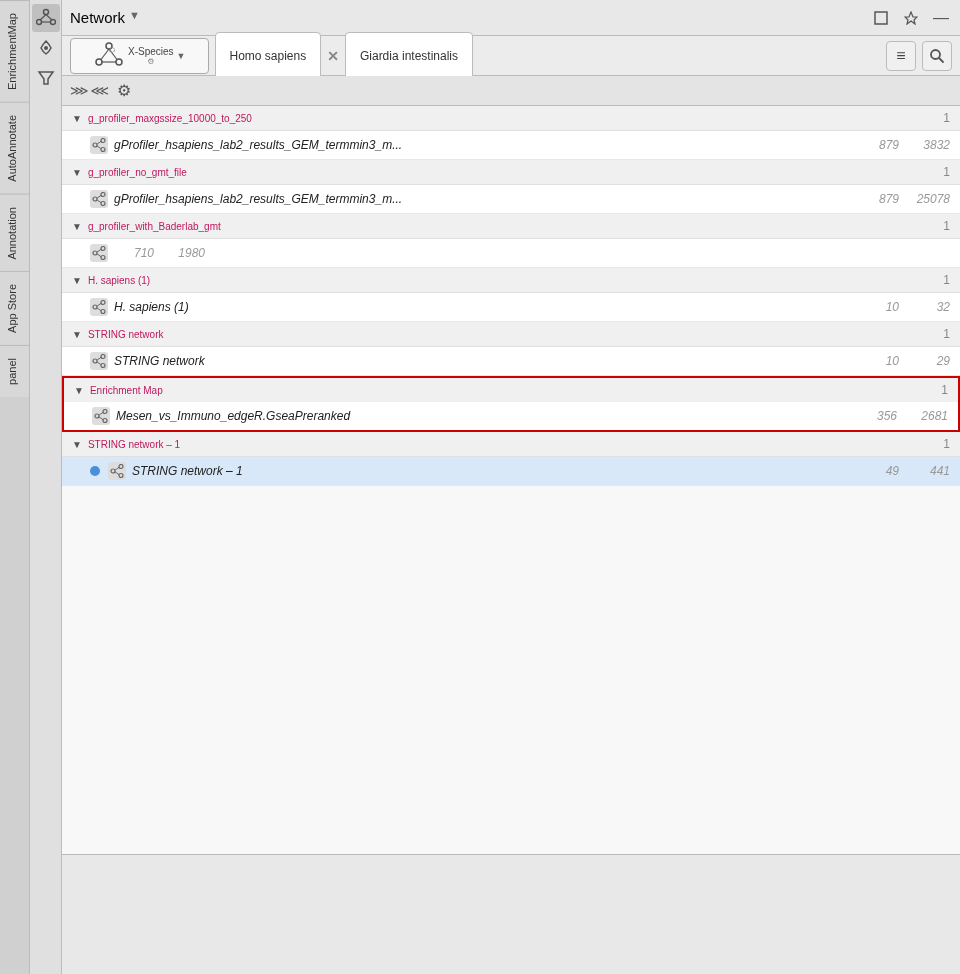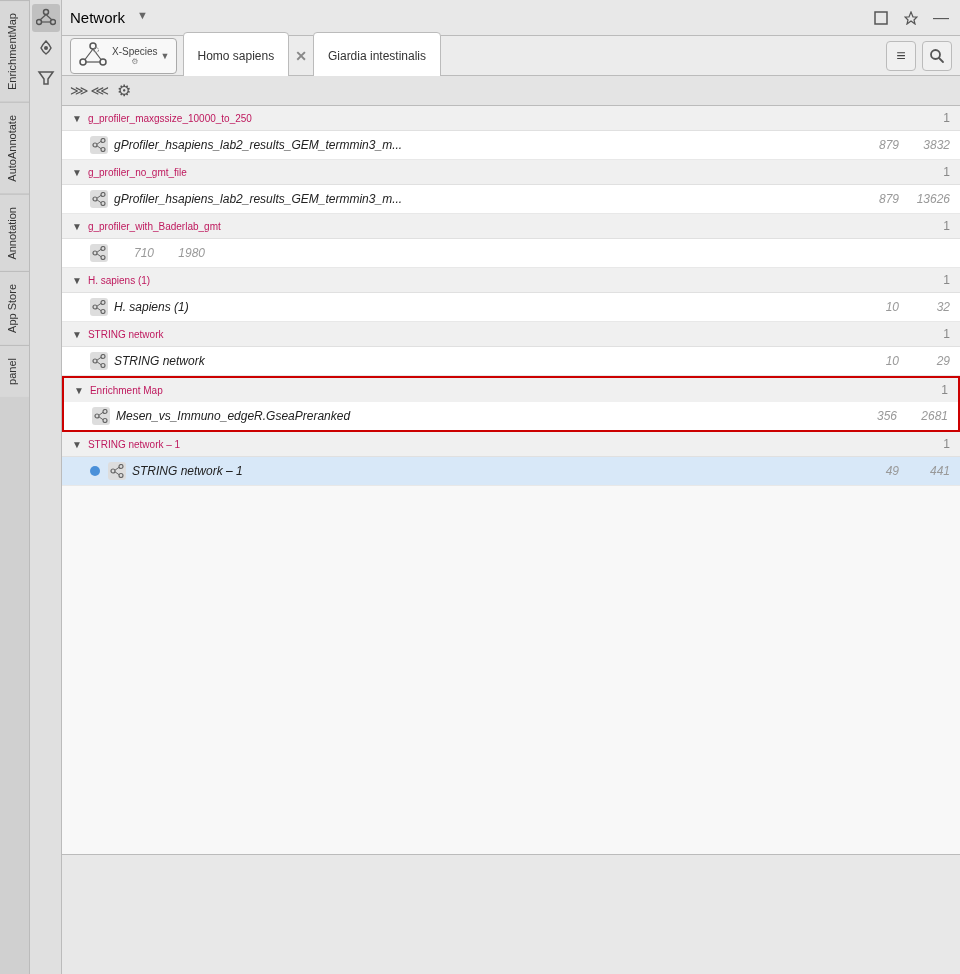--- a/index.html
+++ b/index.html
@@ -77,21 +77,21 @@
       border-bottom: 1px solid #bbb;
       display: flex;
       align-items: center;
       justify-content: space-between;
       padding: 4px 8px;
       height: 36px;
     }
     .title-dropdown {
       display: flex;
       align-items: flex-start;
-      gap: 12px;
+      gap: 4px;
       cursor: pointer;
     }
     .title-bar-right {
       display: flex;
       align-items: center;
       gap: 8px;
     }
     .title-icon-btn {
       width: 22px;
       height: 22px;
@@ -112,21 +112,21 @@
       padding: 4px 8px;
       gap: 6px;
       height: 40px;
     }
     .xspecies-btn {
       display: flex;
       align-items: center;
       gap: 3px;
       border: 1px solid #aaa;
       border-radius: 4px;
-      padding: 3px 6px;
+      padding: 3px 22px;
       background: #f8f8f8;
       cursor: pointer;
       font-size: 11px;
     }
     .species-tab {
       border: 1px solid #bbb;
       border-radius: 4px;
       padding: 16px 14px;
       background: #fff;
       cursor: pointer;
@@ -445,21 +445,21 @@
           <svg width="14" height="14" viewBox="0 0 14 14">
             <circle cx="11" cy="2.5" r="2" fill="none" stroke="#666" stroke-width="1.2"></circle>
             <circle cx="3" cy="7" r="2" fill="none" stroke="#666" stroke-width="1.2"></circle>
             <circle cx="11" cy="11.5" r="2" fill="none" stroke="#666" stroke-width="1.2"></circle>
             <line x1="5" y1="6.2" x2="9" y2="3.3" stroke="#666" stroke-width="1"></line>
             <line x1="5" y1="7.8" x2="9" y2="10.7" stroke="#666" stroke-width="1"></line>
           </svg>
         </div>
         <span class="net-name">gProfiler_hsapiens_lab2_results_GEM_termmin3_m...</span>
         <span class="net-count1">879</span>
-        <span class="net-count2">13626</span>
+        <span class="net-count2">25078</span>
       </div>
     </div>
 
     <div>
       <div class="group-row">
         <span class="group-triangle">▼</span>
         <span class="group-name">g_profiler_with_Baderlab_gmt</span>
         <span class="group-count">1</span>
       </div>
       <div class="network-row">

